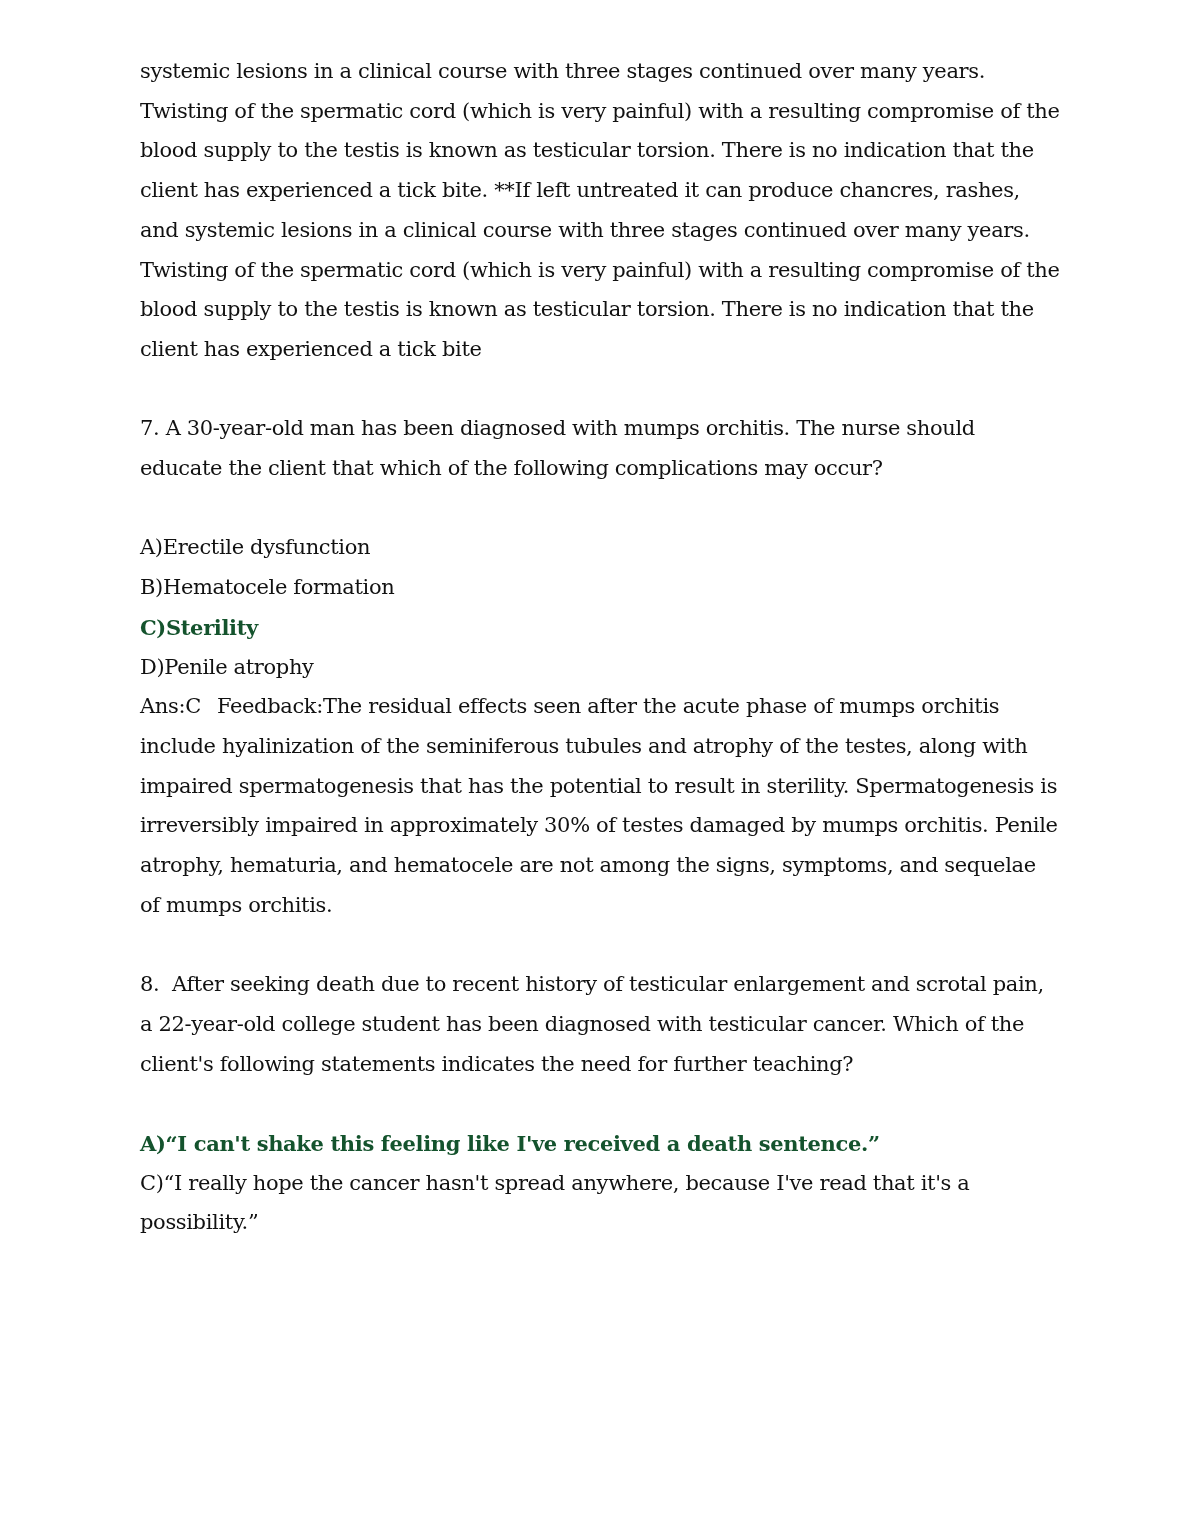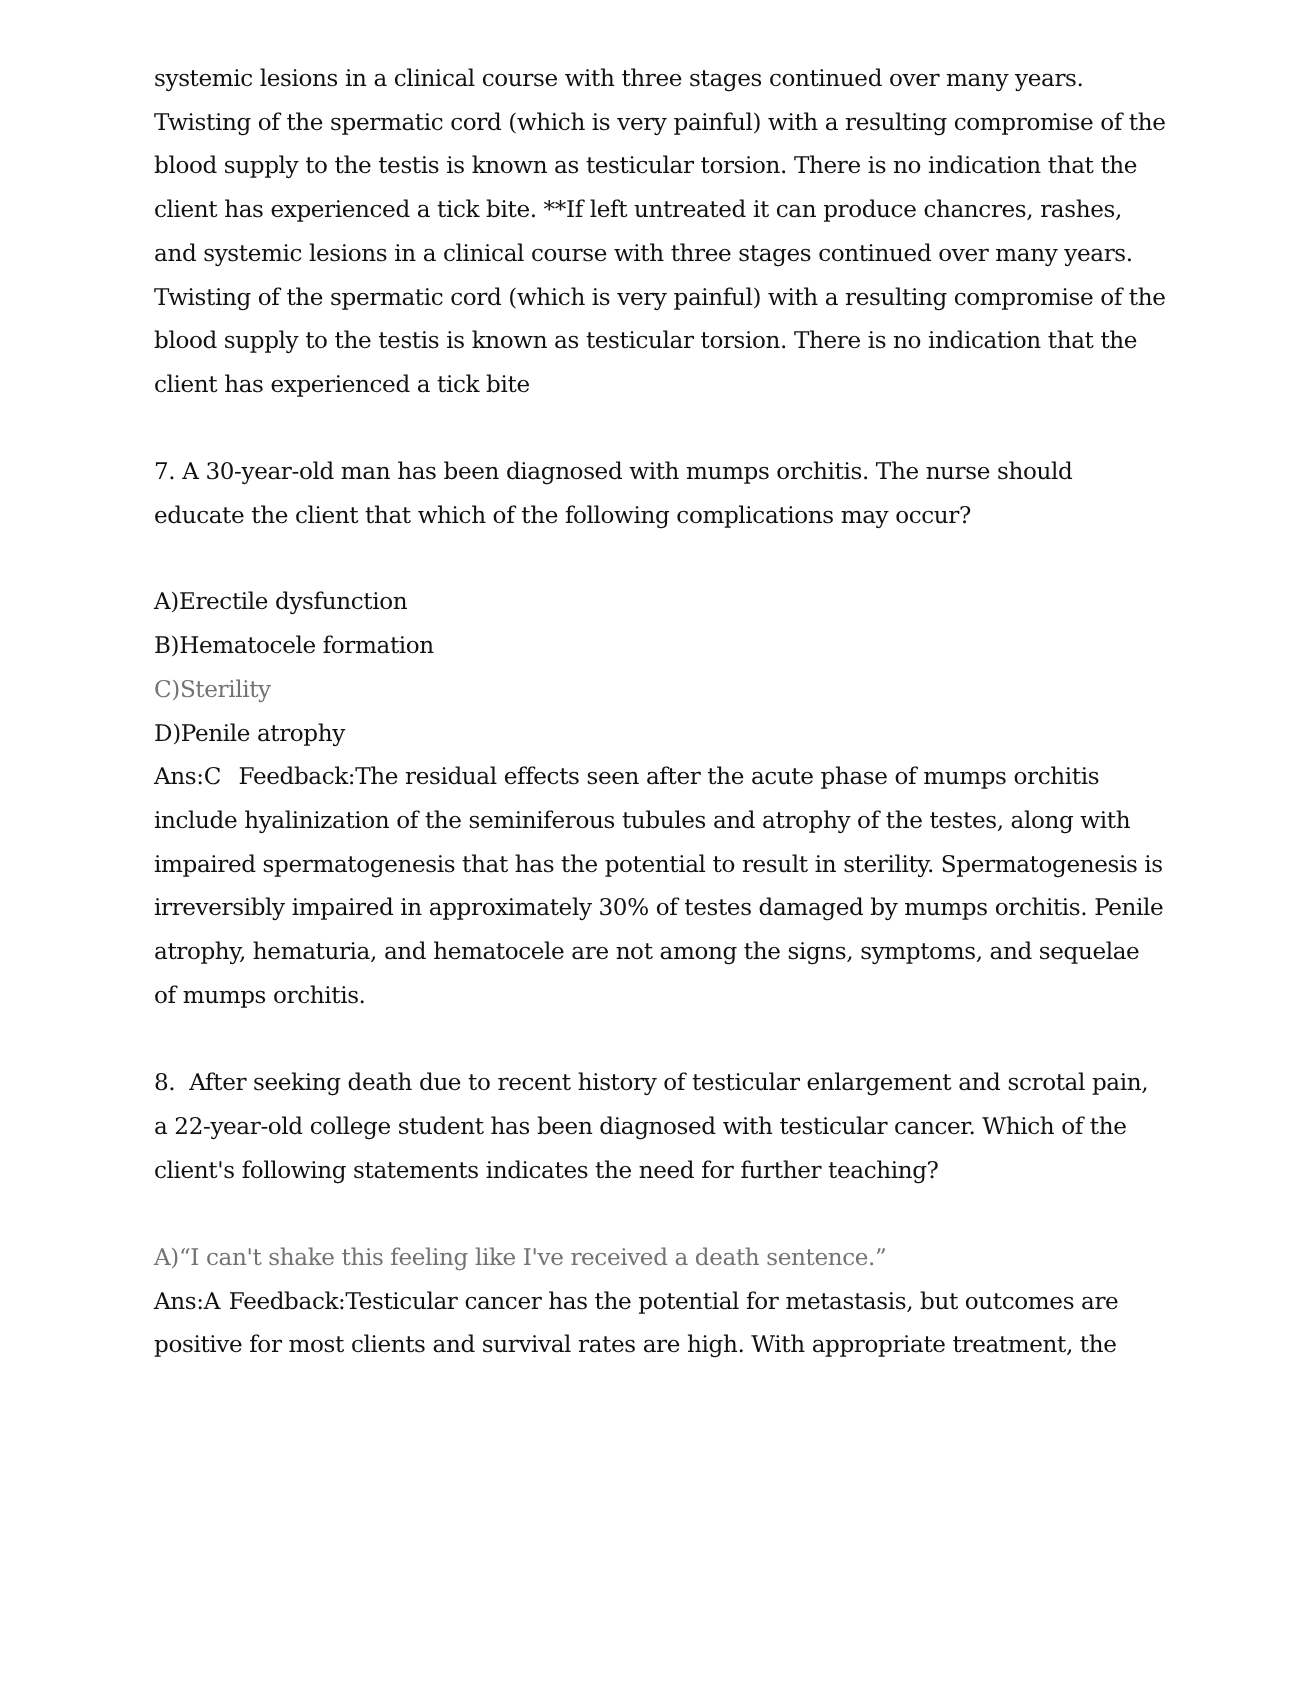--- a/index.html
+++ b/index.html
@@ -6,21 +6,21 @@
   body { width: 1190px; height: 1540px; position: relative; overflow: hidden; }
   .page {
     position: absolute; left: 140px; top: 52px; width: 920px;
     font-family: "DejaVu Serif", "Liberation Serif", serif;
     font-size: 21px; line-height: 39.7px; color: #111111;
     letter-spacing: -0.35px;
   }
   .para { margin: 0; }
   .gap { height: 39.7px; }
   .bold { font-weight: normal; }
-  .red { color: #737373; font-weight: normal; }
+  .red { color: #14532d; font-weight: bold; }
   .opt { margin: 0; white-space: nowrap; }
   .ans-gap { display: inline-block; width: 16px; }
   .ans-gap-sm { display: inline-block; width: 8px; }
 </style>
 </head>
 <body>
 
 <div class="page">
 
   <p class="para">systemic lesions in a clinical course with three stages continued over many years. Twisting of the spermatic cord (which is very painful) with a resulting compromise of the blood supply to the testis is known as testicular torsion. There is no indication that the client has experienced a tick bite.  **If left untreated it can produce chancres, rashes, and systemic lesions in a clinical course with three stages continued over many years. Twisting of the spermatic cord (which is very painful) with a resulting compromise of the blood supply to the testis is known as testicular torsion. There is no indication that the client has experienced a tick bite</p>
@@ -36,16 +36,16 @@
     <p class="opt">D)Penile atrophy</p>
     <p class="para"><span>Ans:C</span><span class="ans-gap"></span><span>Feedback:The residual effects seen after the acute phase of mumps orchitis include hyalinization of the seminiferous tubules and atrophy of the testes, along with impaired spermatogenesis that has the potential to result in sterility. Spermatogenesis is irreversibly impaired in approximately 30% of testes damaged by mumps orchitis. Penile atrophy, hematuria, and hematocele are not among the signs, symptoms, and sequelae of mumps orchitis.</span></p>
   </div>
 
   <div class="gap"></div>
 
   <div>
     <p class="para"><span>8.</span><span style="white-space:pre">  After seeking death due to </span><span class="bold">recent history of testicular enlargement and scrotal pain, a 22-year-old college student</span><span> has been diagnosed with testicular cancer. Which of the client's following statements indicates the need for further teaching?</span></p>
     <div class="gap"></div>
     <p class="para red">A)“I can't shake this feeling like I've received a death sentence.”</p>
-    <p class="para"><span>Ans:A</span><span class="ans-gap-sm"></span><span>Feedback:Testicular cancer has the potential for metastasis, but outcomes are positive for most clients and survival rates are high. With appropriate treatment, the</span></p>
+    <p class="para">C)“I really hope the cancer hasn't spread anywhere, because I've read that it's a possibility.”</p>
   </div>
 
 </div>
 
 </body></html>

